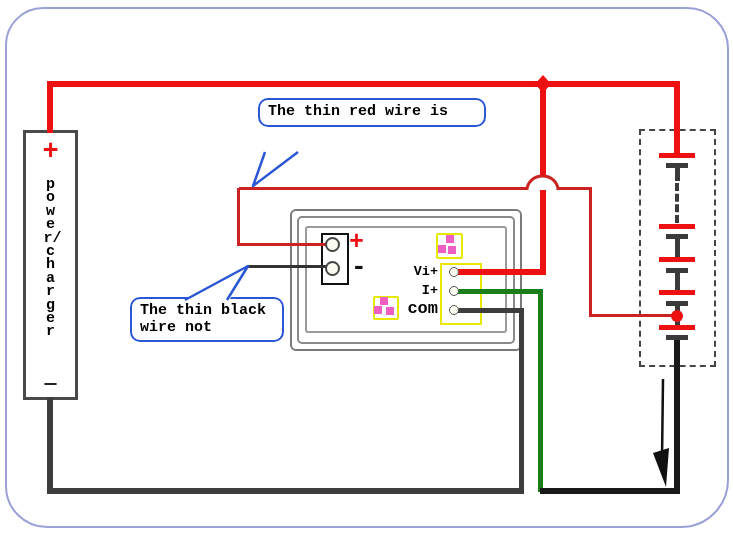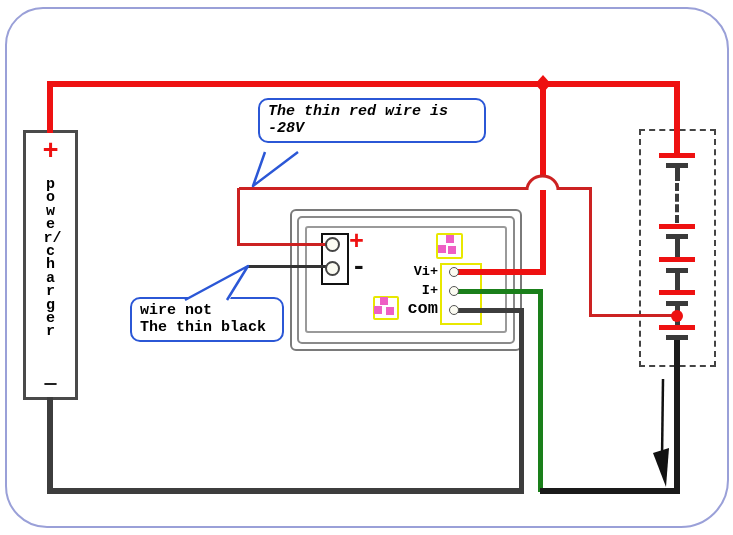--- a/index.html
+++ b/index.html
@@ -120,28 +120,27 @@
   <div class="rp z10" style="left:659px;top:257px;"></div>
   <div class="bp z10" style="left:666px;top:268px;"></div>
   <div class="stem z10" style="left:674.5px;top:273px;height:17px;"></div>
   <div class="rp z10" style="left:659px;top:290px;"></div>
   <div class="bp z10" style="left:666px;top:301px;"></div>
   <div class="stem z10" style="left:674.5px;top:306px;height:19px;"></div>
   <div class="circ z15" style="left:671px;top:310px;width:12px;height:12px;background:#ee1111;border:none;"></div>
   <div class="rp z10" style="left:659px;top:325px;"></div>
   <div class="bp z10" style="left:666px;top:335px;"></div>
 
-  <div class="callout" style="left:258px;top:98px;width:208px;font-style:italic;">
+  <div class="callout" style="left:258px;top:98px;width:208px;">
     <div>The thin red wire is</div>
-    <div>-28V</div>
   </div>
 
   <div class="callout" style="left:130px;top:297px;width:134px;">
+    <div>The thin black</div>
     <div>wire not</div>
-    <div>The thin black</div>
   </div>
 
   <svg id="svg-overlay" width="733" height="535" viewBox="0 0 733 535">
     <g>
       <polygon points="264,150 253,187 300,150" fill="#ffffff"></polygon>
       <path d="M265,152 L253,186 L298,152" stroke="#2b57d6" stroke-width="2.5" fill="none" stroke-linejoin="round"></path>
     </g>
     <g>
       <polygon points="183,301 248,265 229,301" fill="#ffffff"></polygon>
       <path d="M185,300 L248,266 L227,300" stroke="#2b57d6" stroke-width="2.5" fill="none" stroke-linejoin="round"></path>

